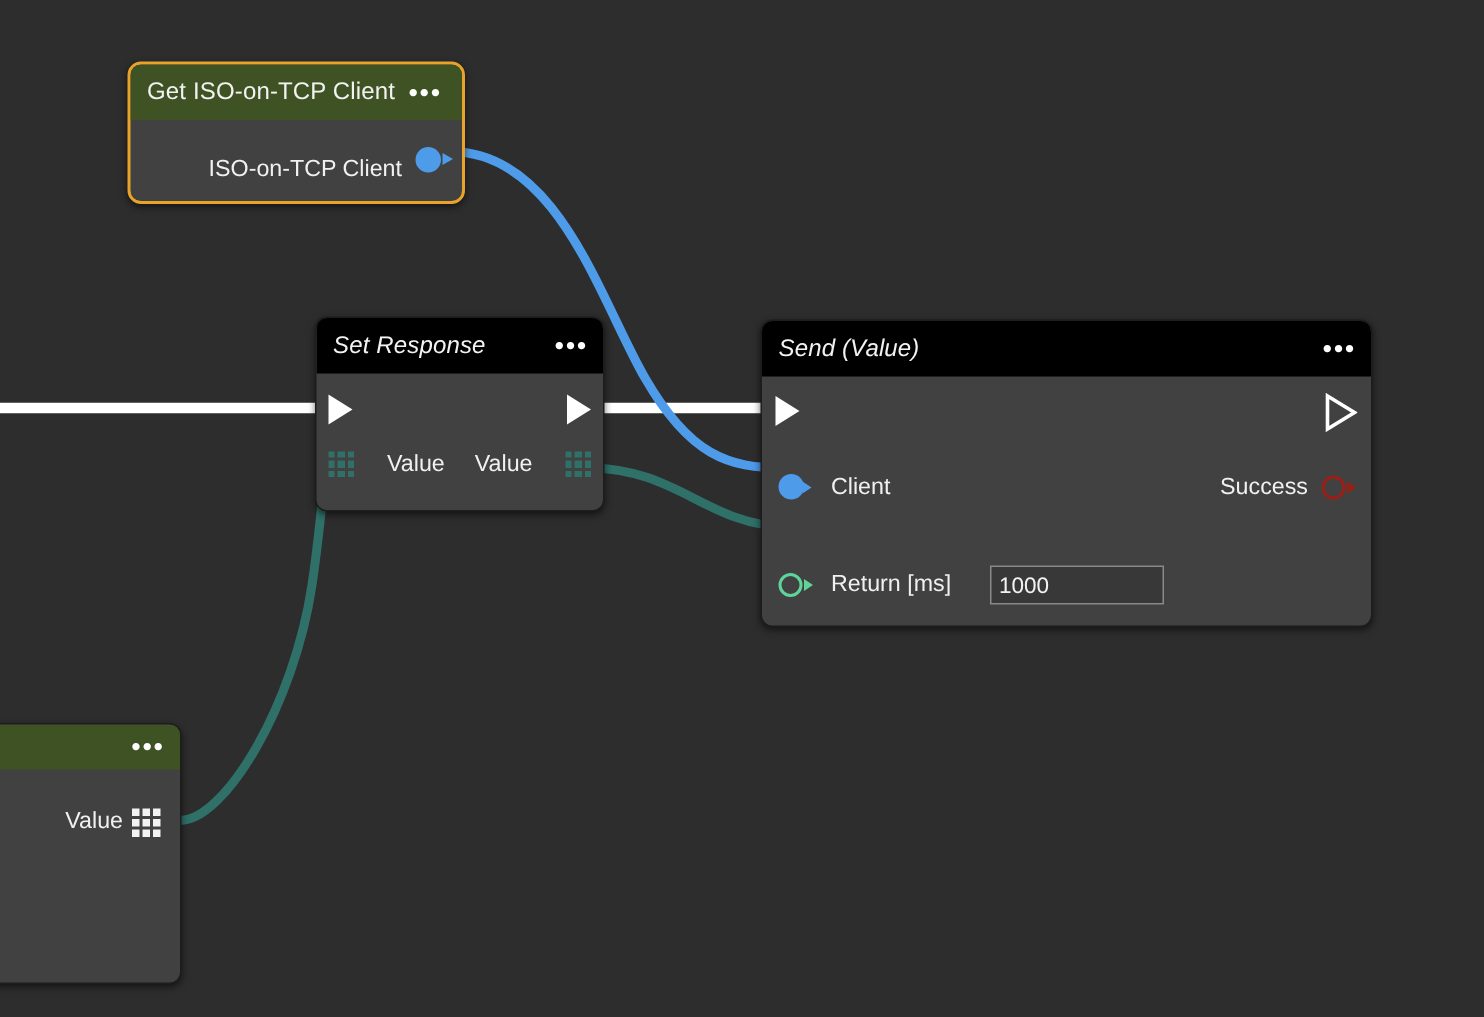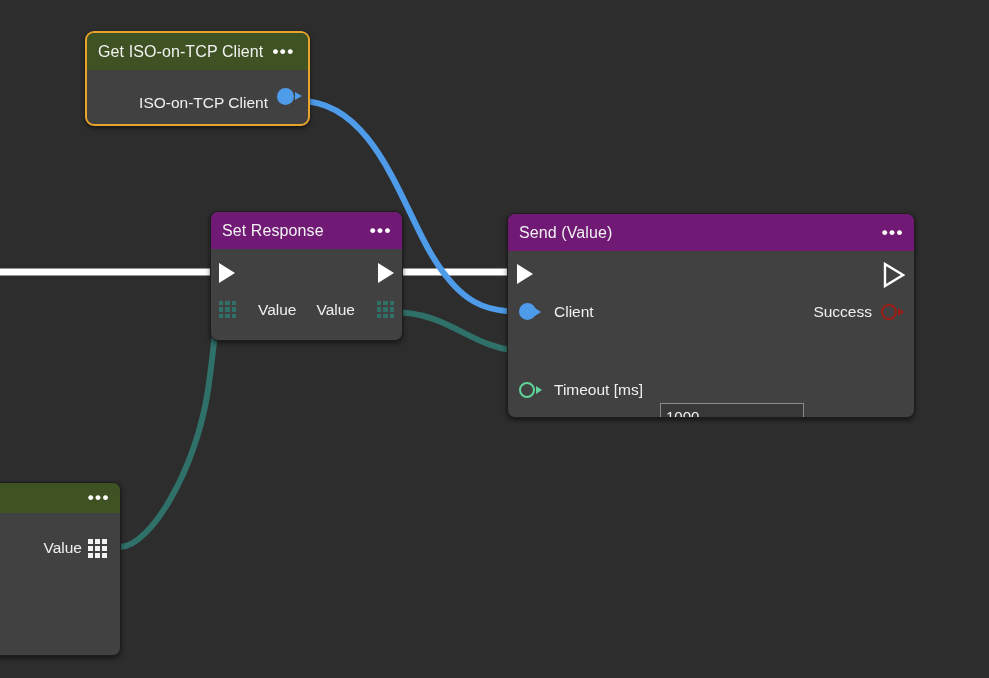--- a/index.html
+++ b/index.html
@@ -27,21 +27,21 @@
   }
   .node.plain{border:1px solid #1d1d1d;}
 
   .node-header{
     height:37px;
     display:flex;align-items:center;
     padding:0 10px 0 11px;
     box-sizing:border-box;
   }
   .node-header.green{background:#3f5223;}
-  .node-header.blue{background:#701a75;}
+  .node-header.blue{background:#000000;font-style:italic;}
   .node-title{
     color:#f2f2f2;font-size:16px;line-height:16px;white-space:nowrap;
     letter-spacing:.1px;
   }
   .dots{
     margin-left:auto;color:#ffffff;font-size:17px;line-height:10px;
     letter-spacing:1.5px;font-weight:bold;
   }
   .dots.tight{margin-left:9px;}
 
@@ -105,21 +105,21 @@
 
     <path d="M392,272 L520,272" stroke="#ffffff" stroke-width="7" fill="none"></path>
 
     <path d="M300,101 C372,101 400,200 430,252 C460,304 486,312 522,312" stroke="#4e9bea" stroke-width="6" fill="none" stroke-linecap="round"></path>
 
     <path d="M392,312 C450,312 470,348 520,351" stroke="#2f7069" stroke-width="6" fill="none" stroke-linecap="round"></path>
 
     <path d="M120,547 C150,547 196,470 208,390 C216,336 214,318 222,312" stroke="#2f7069" stroke-width="6" fill="none" stroke-linecap="round"></path>
   </svg>
 
-  <div class="node selected" style="left:85px;top:31px;width:225px;height:95px;">
+  <div class="node selected" style="left:85px;top:41px;width:225px;height:95px;">
     <div class="node-header green">
       <span class="node-title">Get ISO-on-TCP Client</span>
       <span class="dots tight">•••</span>
     </div>
     <div class="node-body" style="height:56px;">
       <div class="row" style="top:14px;">
         <span class="label" style="position:absolute;right:40px;margin-top:11px;">ISO-on-TCP Client</span>
         <span class="pin dot-pin" style="right:14px;top:4px;"></span>
         <span class="pin-arrow" style="right:6px;top:8px;border-left:7px solid #4e9bea;"></span>
       </div>
@@ -180,35 +180,35 @@
 
       <div class="row" style="top:10px;height:30px;">
         <svg class="pin exec-filled" style="left:8px;top:2px;" viewBox="0 0 18 22">
           <polygon points="1,1 17,11 1,21" fill="#ffffff"></polygon>
         </svg>
         <svg class="pin exec-filled" style="right:9px;top:1px;width:22px;height:26px;" viewBox="0 0 22 26">
           <polygon points="2,2 20,13 2,24" fill="none" stroke="#ffffff" stroke-width="2.4"></polygon>
         </svg>
       </div>
 
-      <div class="row" style="top:48px;padding-left:24px;">
+      <div class="row" style="top:61px;padding-left:24px;">
         <span class="pin dot-pin" style="left:11px;top:4px;"></span>
         <span class="pin-arrow" style="left:27px;top:9px;border-left:6px solid #4e9bea;"></span>
         <span class="label" style="position:absolute;left:46px;">Client</span>
         <span class="label" style="position:absolute;right:42px;">Success</span>
         <span class="pin ring-pin red" style="right:17px;top:5px;"></span>
         <span class="pin-arrow" style="right:10px;top:9px;border-left:6px solid #9b1f16;"></span>
       </div>
 
 
       <div class="row" style="top:125px;height:28px;">
         <span class="pin ring-pin" style="left:11px;top:6px;"></span>
         <span class="pin-arrow" style="left:28px;top:10px;border-left:6px solid #5fd39a;"></span>
-        <span class="label" style="position:absolute;left:46px;">Timeout [ms]</span>
-        <input class="value-field" type="text" style="left: 152px; top: 1px; width: 144px; height: 26px; margin-top: 26px;" value="1000">
+        <span class="label" style="position:absolute;left:46px;">Return [ms]</span>
+        <input class="value-field" type="text" style="left: 152px; top: 1px; width: 116px; height: 26px;" value="1000">
       </div>
     </div>
   </div>
 
   <div class="node plain" style="left:-62px;top:482px;width:183px;height:174px;">
     <div class="node-header green" style="height:30px;">
       <span class="node-title"></span>
       <span class="dots">•••</span>
     </div>
     <div class="node-body" style="height:144px;">

